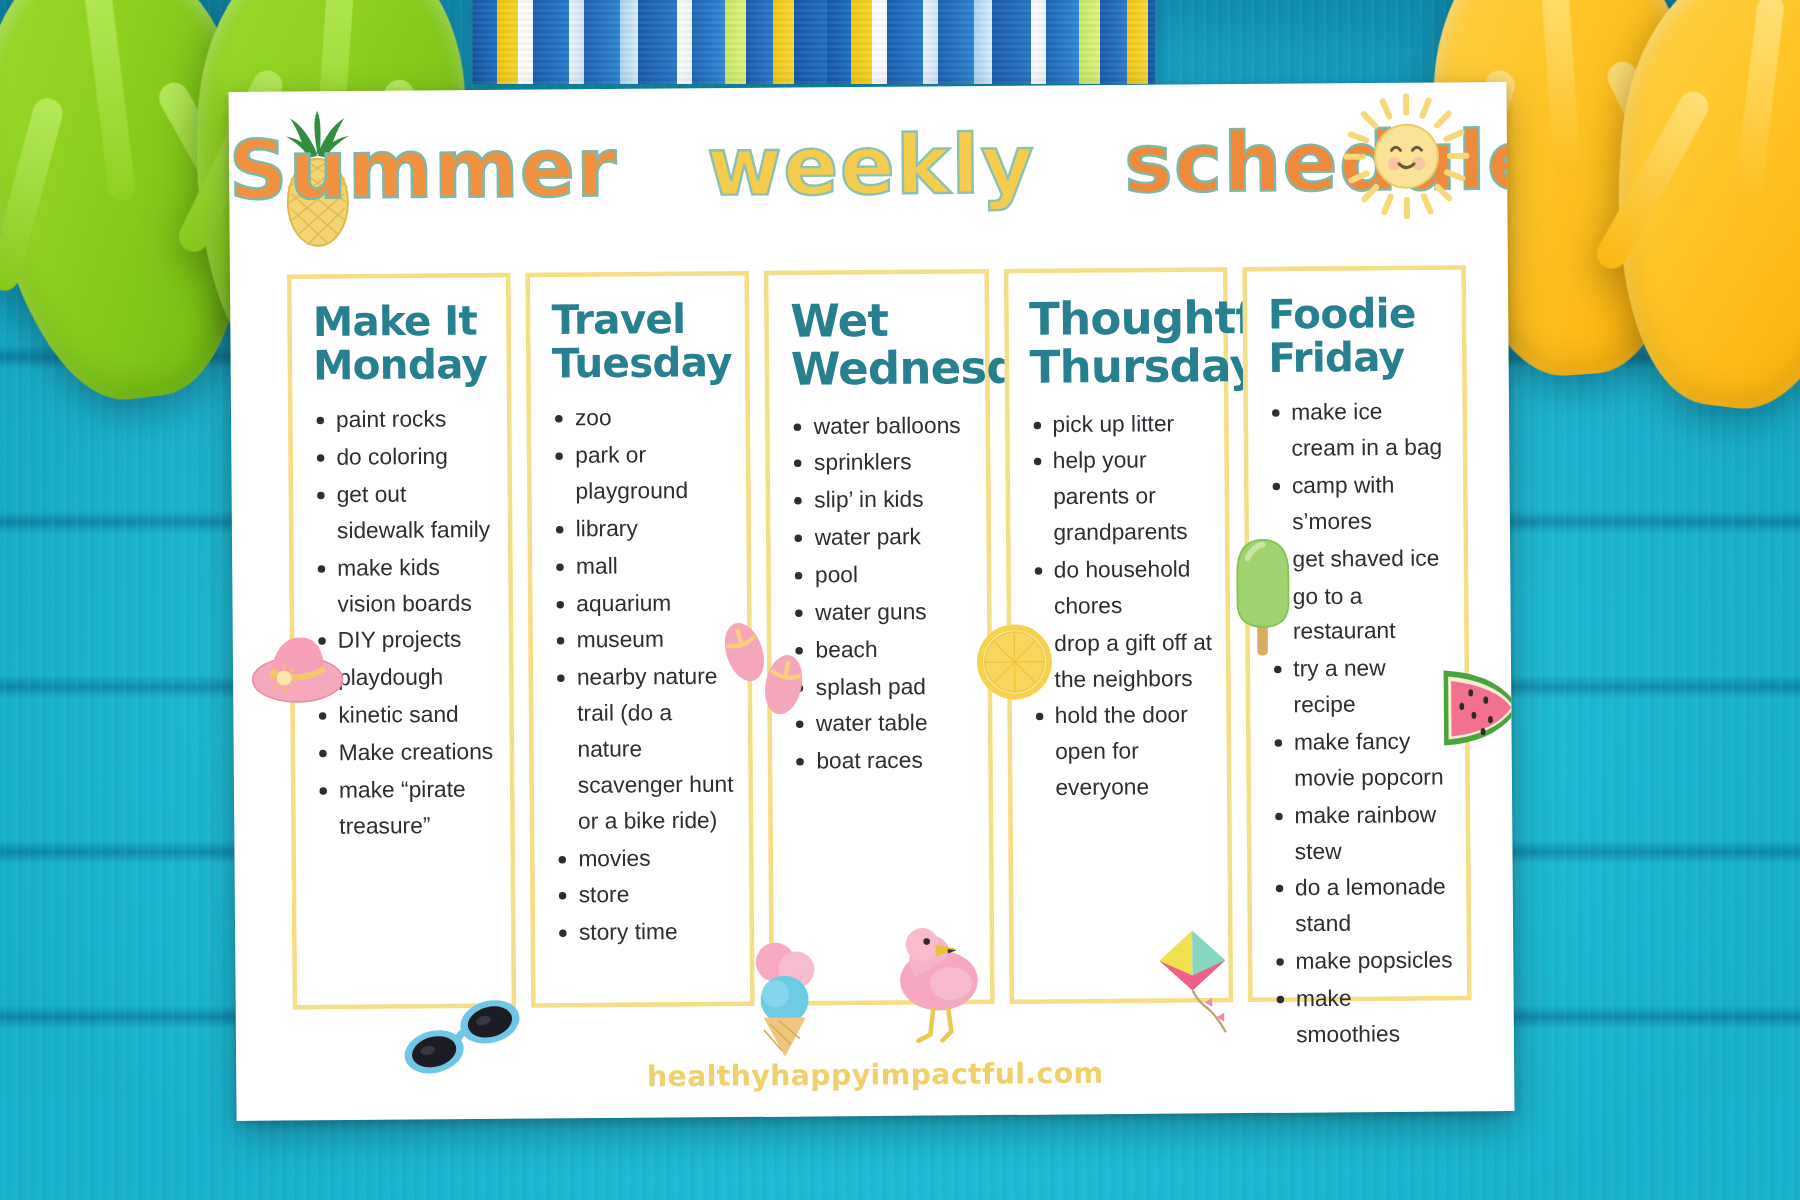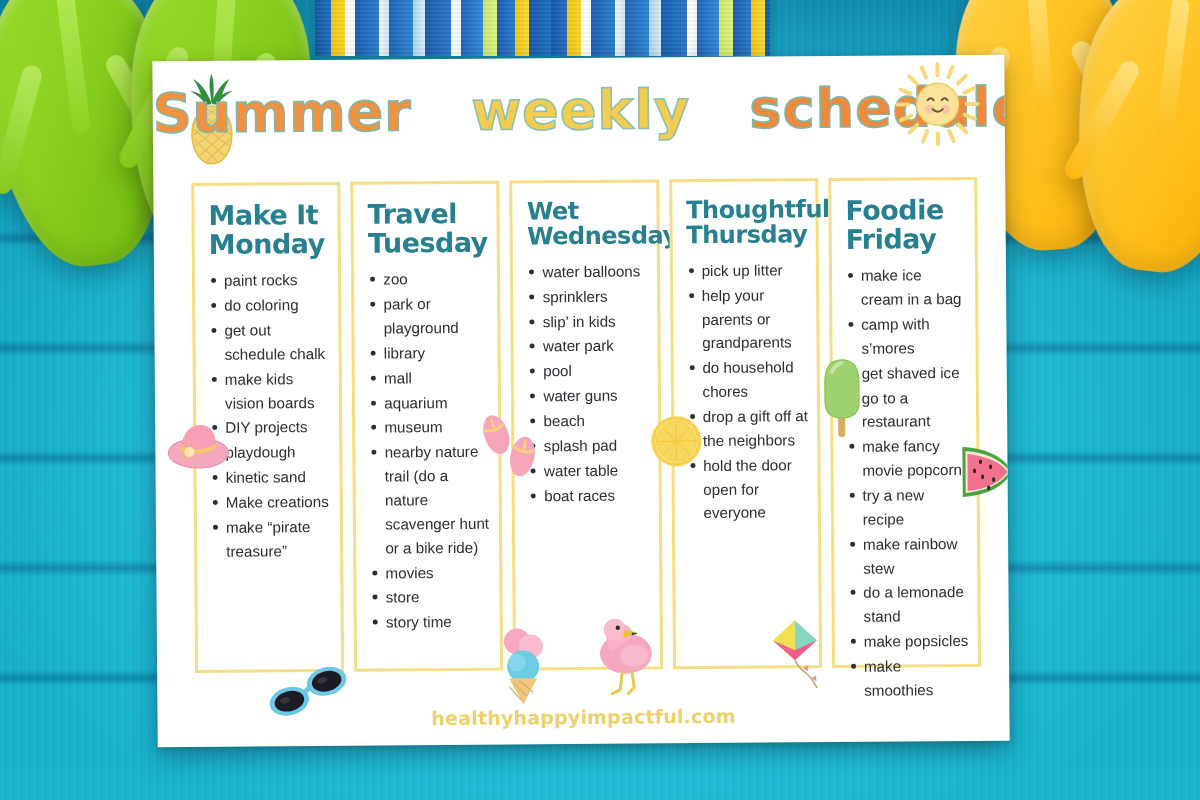--- a/index.html
+++ b/index.html
@@ -164,21 +164,21 @@
   }
   .day-title {
     font-family: "DejaVu Sans", sans-serif;
     font-weight: 700;
     color: #26808f;
     font-size: 27px;
     line-height: 1.06;
     letter-spacing: -0.5px;
     margin: 6px 0 10px 4px;
   }
-  .day-title.small { font-size: 24px; }
+  .day-title.small { font-size: 30px; }
   .day-list {
     list-style: none;
     margin: 0; padding: 0 0 0 4px;
     color: #2d2d33;
     font-size: 15.2px;
     line-height: 1.57;
   }
   .day-list li {
     position: relative;
     padding-left: 15px;
@@ -306,21 +306,21 @@
 
   <div id="day-columns">
 
     <div class="day-col">
       <div class="day-title">
         <span>Make It</span><br><span>Monday</span>
       </div>
       <ul class="day-list">
         <li>paint rocks</li>
         <li>do coloring</li>
-        <li>get out schedule chalk</li>
+        <li>get out sidewalk family</li>
         <li>make kids vision boards</li>
         <li>DIY projects</li>
         <li>playdough</li>
         <li>kinetic sand</li>
         <li>Make creations</li>
         <li>make “pirate treasure”</li>
       </ul>
     </div>
 
     <div class="day-col">
@@ -374,22 +374,22 @@
 
     <div class="day-col">
       <div class="day-title">
         <span>Foodie</span><br><span>Friday</span>
       </div>
       <ul class="day-list">
         <li>make ice cream in a bag</li>
         <li>camp with s’mores</li>
         <li>get shaved ice</li>
         <li>go to a restaurant</li>
+        <li>try a new recipe</li>
         <li>make fancy movie popcorn</li>
-        <li>try a new recipe</li>
         <li>make rainbow stew</li>
         <li>do a lemonade stand</li>
         <li>make popsicles</li>
         <li>make smoothies</li>
       </ul>
     </div>
   </div>
 
   <svg class="sticker" id="sticker-hat" viewBox="0 0 62 52">
     <ellipse cx="31" cy="34" rx="30" ry="15" fill="#f6a8bd"></ellipse>

